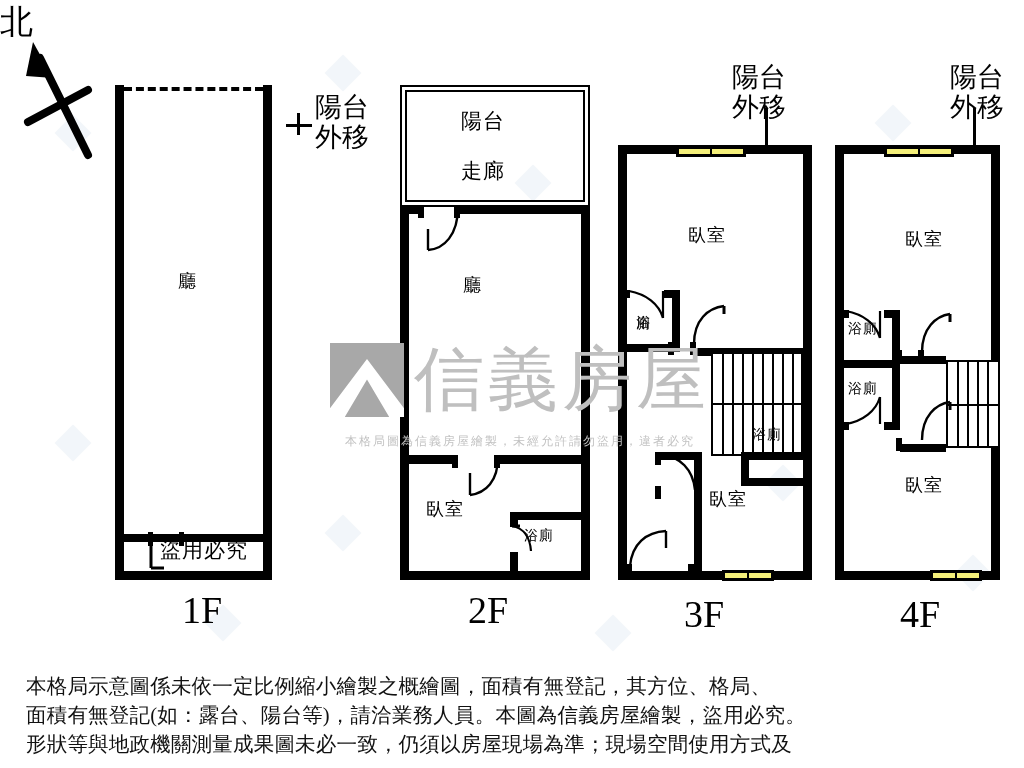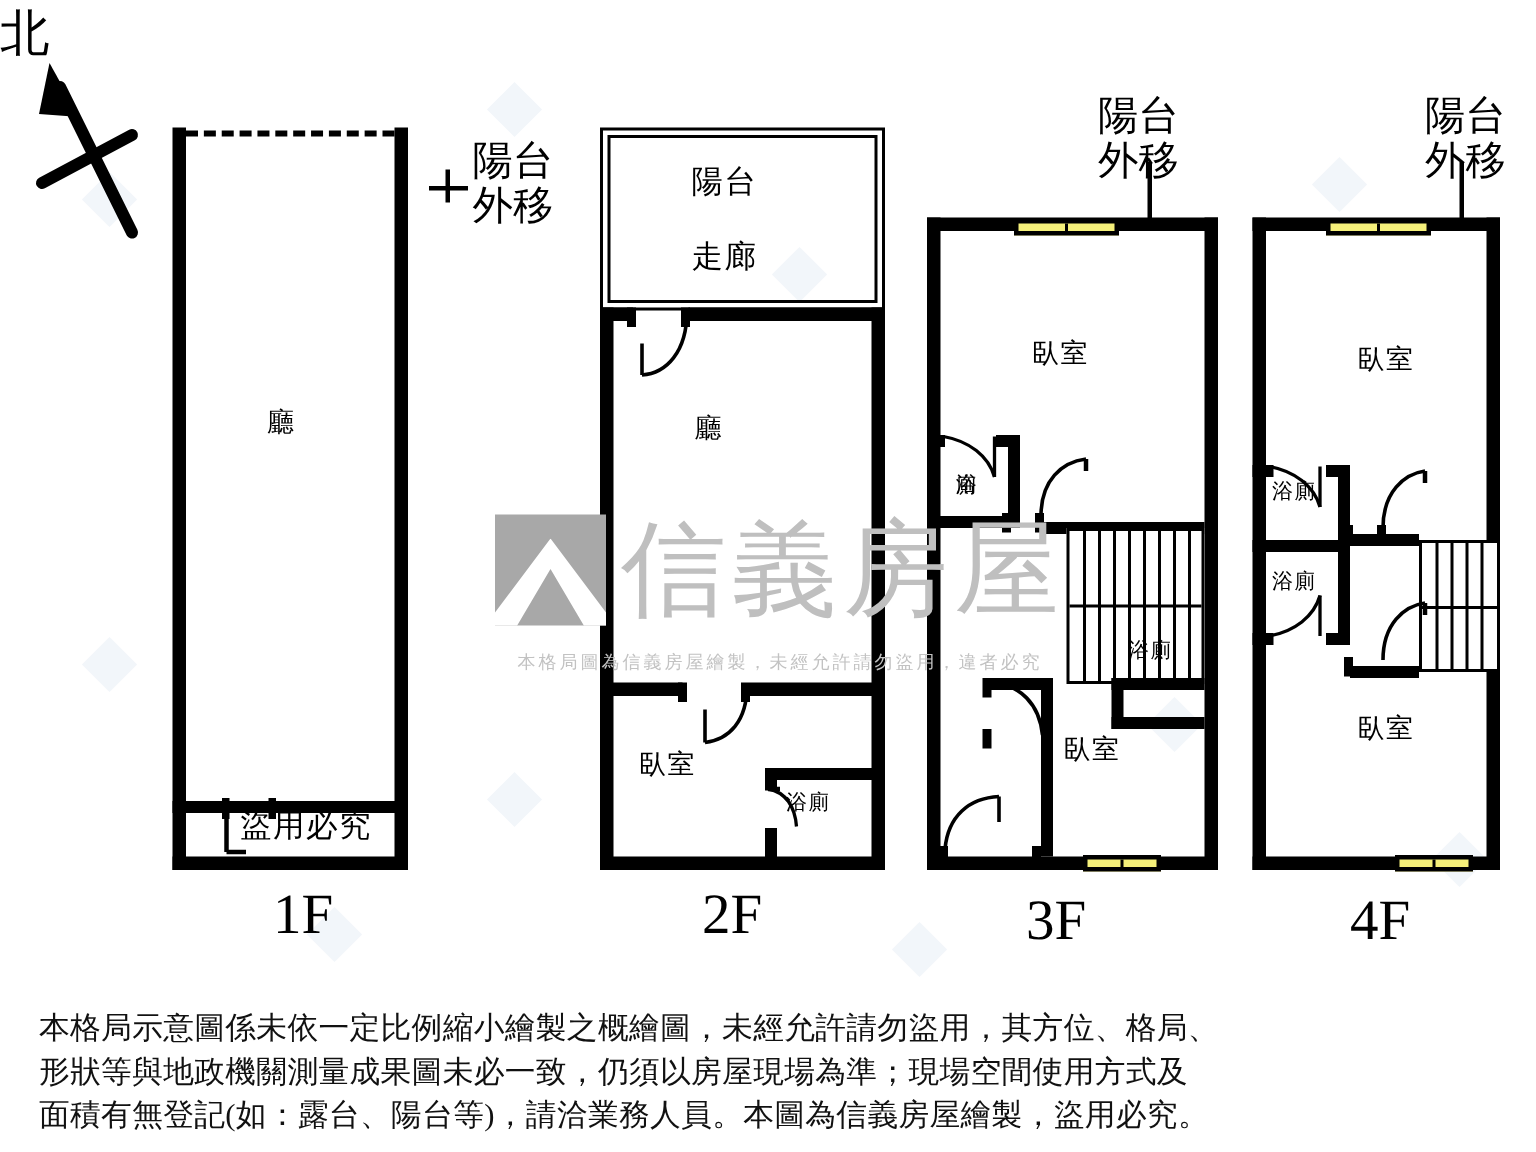--- a/index.html
+++ b/index.html
@@ -502,18 +502,18 @@
 
   <div id="watermark" style="left:330px; top:333px;">
     <div id="watermark-row">
       <div id="wm-logo"></div>
       <div id="wm-text">信義房屋</div>
     </div>
     <div id="wm-sub">本格局圖為信義房屋繪製，未經允許請勿盜用，違者必究</div>
   </div>
 
   <div id="disclaimer">
-    <div>本格局示意圖係未依一定比例縮小繪製之概繪圖，未經允許請勿盜用，其方位、格局、</div>
+    <div>本格局示意圖係未依一定比例縮小繪製之概繪圖，面積有無登記，其方位、格局、</div>
+    <div>面積有無登記(如：露台、陽台等)，請洽業務人員。本圖為信義房屋繪製，盜用必究。</div>
     <div>形狀等與地政機關測量成果圖未必一致，仍須以房屋現場為準；現場空間使用方式及</div>
-    <div>面積有無登記(如：露台、陽台等)，請洽業務人員。本圖為信義房屋繪製，盜用必究。</div>
   </div>
 
 </div>
 
 </body></html>

